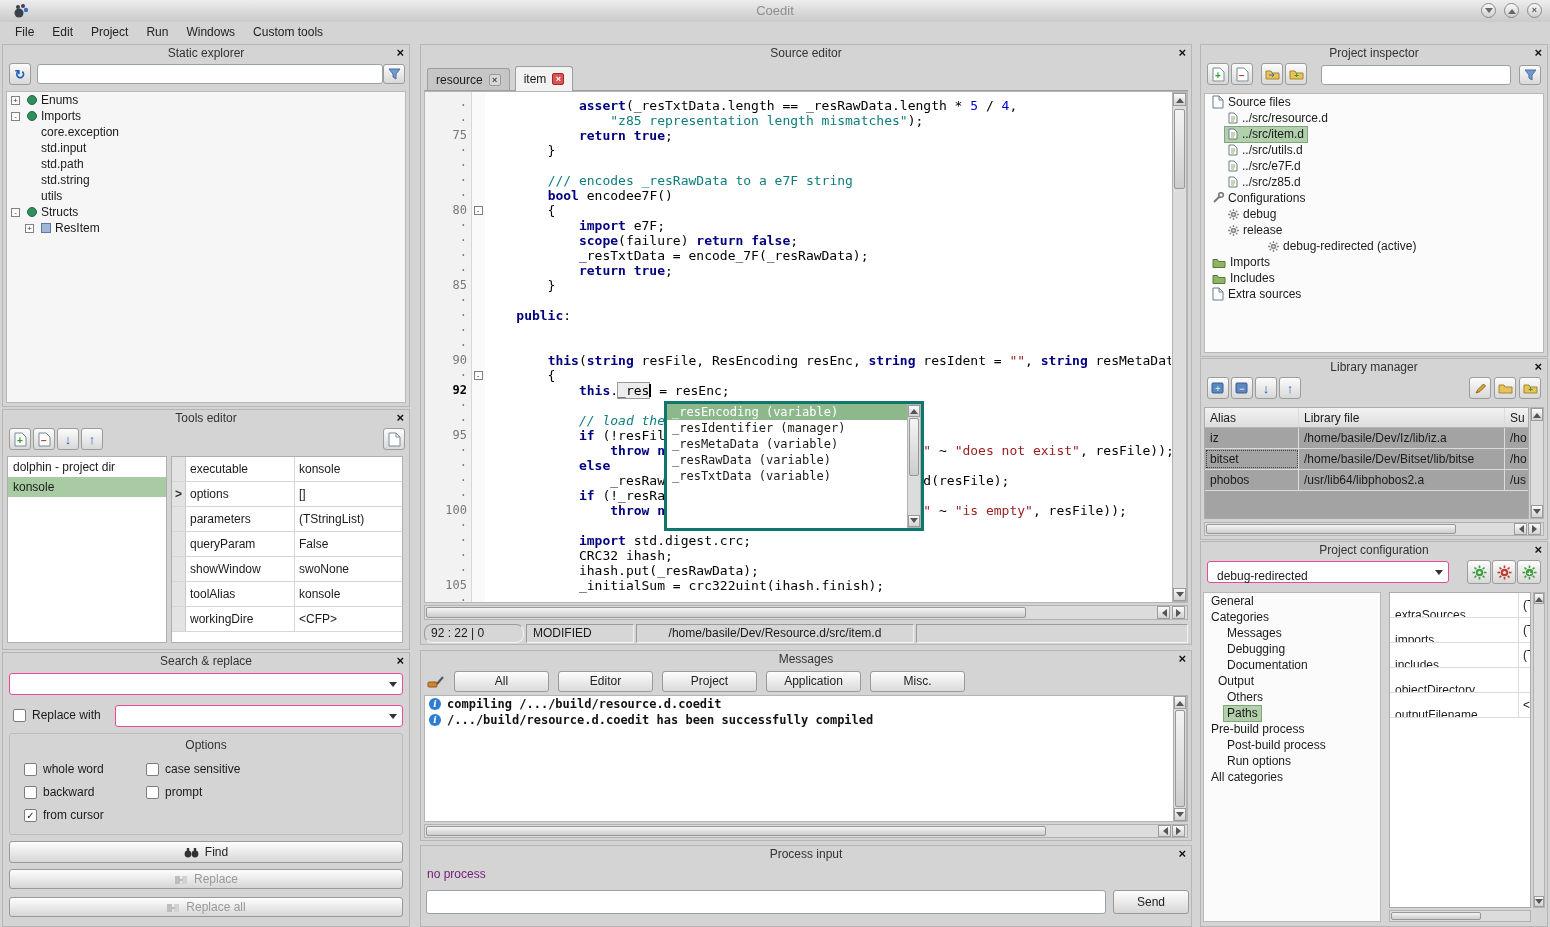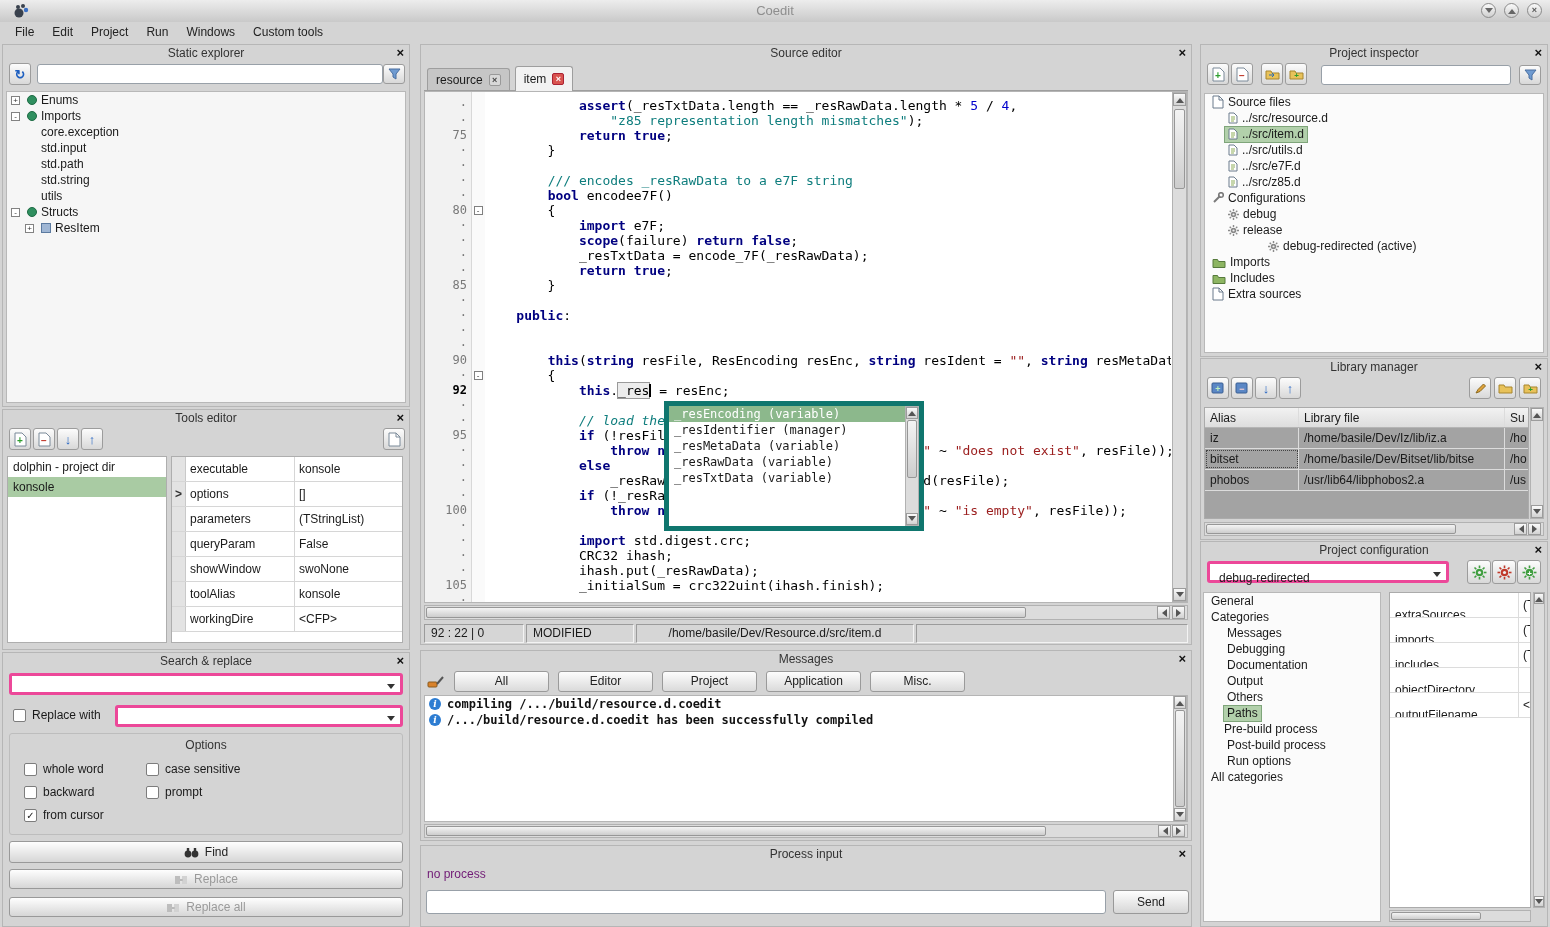--- a/index.html
+++ b/index.html
@@ -19,21 +19,21 @@
   
   .panel{position:absolute;background:#d4d4d4;border:1px solid #b6b6b6;box-sizing:border-box;}
   .phead{position:relative;height:16px;text-align:center;color:#333;font-size:12px;line-height:16px;}
   .pclose{position:absolute;right:5px;top:0;font-weight:bold;color:#111;font-size:13px;line-height:15px;}
   
   .tbtn{position:absolute;width:22px;height:22px;border:1px solid #9c9c9c;border-radius:3px;
     background:linear-gradient(#fcfcfc,#d8d8d8);display:flex;align-items:center;justify-content:center;box-sizing:border-box;line-height:0;}
   .glyph-blue{color:#1d5fc0;font-weight:bold;font-size:13px;line-height:13px;}
   .input{position:absolute;background:#fff;border:1px solid #98a0a8;border-radius:3px;box-sizing:border-box;
     font:12px "Liberation Sans";padding:0 4px;outline:none;}
-  .combo{position:absolute;background:#fff;border:3px solid #ec4899;border-radius:3px;box-sizing:border-box;}
+  .combo{position:absolute;background:#fff;border:1px solid #ec4899;border-radius:3px;box-sizing:border-box;}
   .combo .cval{position:absolute;left:5px;top:2px;right:20px;white-space:nowrap;overflow:hidden;font-size:12px;}
   .carrow{position:absolute;right:5px;top:8px;width:0;height:0;border:4px solid transparent;border-top:5px solid #333;}
   .btn{border:1px solid #999;border-radius:3px;background:linear-gradient(#fefefe,#d6d6d6);
     font:12px "Liberation Sans";color:#222;display:flex;align-items:center;justify-content:center;gap:6px;box-sizing:border-box;}
   .btn.disabled{color:#9a9a9a;}
   .chk{display:flex;align-items:center;gap:6px;height:18px;}
   .chkbox{width:13px;height:13px;background:#fff;border:1px solid #7d7d7d;border-radius:2px;box-sizing:border-box;
     font:bold 10px/11px "DejaVu Sans";text-align:center;color:#222;}
   
   .treebox{position:absolute;background:#f6f6f6;border:1px solid #b8b8b8;overflow:hidden;box-sizing:border-box;}
@@ -80,21 +80,21 @@
   .cline{height:15px;display:flex;align-items:center;}
   .gnum{flex:0 0 42px;text-align:right;padding-right:4px;font:12px/15px "DejaVu Sans Mono",monospace;color:#787878;}
   .gnum.gcur{color:#000;font-weight:bold;}
   .gfold{flex:0 0 14px;display:flex;justify-content:center;}
   .foldbox{width:9px;height:9px;border:1px solid #808080;background:#fff;color:#333;font:8px/7px "Liberation Sans";text-align:center;box-sizing:border-box;}
   .ctext{white-space:pre;font:13px/15px "DejaVu Sans Mono",monospace;color:#000;}
   .tk-t{color:#000;} .tk-k{color:#000080;font-weight:bold;} .tk-c{color:#0e7d7d;}
   .tk-ci{color:#0e7d7d;font-style:italic;} .tk-s{color:#9c2020;} .tk-s2{color:#0e7d7d;} .tk-n{color:#0000cc;}
   .tk-b{background:#ececec;border:1px solid #9a9a9a;margin:0 -1px;}
   .tk-caret{display:inline-block;width:2px;height:13px;background:#000;vertical-align:-2px;}
-  .popup{position:absolute;left:243px;top:356px;width:260px;height:130px;background:#fff;border:5px solid #0f766e;z-index:6;box-sizing:border-box;}
+  .popup{position:absolute;left:243px;top:356px;width:260px;height:130px;background:#fff;border:3px solid #0f766e;z-index:6;box-sizing:border-box;}
   .citem{height:16px;line-height:16px;padding-left:5px;font:12px/16px "DejaVu Sans Mono",monospace;white-space:nowrap;overflow:hidden;margin-right:14px;}
   .citem.csel{background:#8cb88c;color:#fff;}
   .statusrow{position:absolute;left:0;right:0;top:579px;height:20px;}
   .scell{position:absolute;top:0;height:19px;background:#d6d6d6;border:1px solid;border-color:#9b9b9b #f3f3f3 #f3f3f3 #9b9b9b;
     font-size:12px;line-height:17px;padding:0 6px;box-sizing:border-box;white-space:nowrap;overflow:hidden;}
   
   .fbtn{min-width:95px;height:21px;border:1px solid #9a9a9a;border-radius:3px;background:linear-gradient(#fdfdfd,#dadada);
     font:12px "Liberation Sans";color:#222;}
   .msglist{position:absolute;left:3px;right:3px;top:44px;height:127px;background:#fff;border:1px solid #b5b5b5;box-sizing:border-box;overflow:hidden;}
   .mline{height:16px;display:flex;align-items:center;gap:6px;padding-left:4px;}
@@ -594,21 +594,21 @@
     <div class="sbh" style="left:3px;right:3px;top:560px;height:15px;">
       <span class="sbthumb" style="left:1px;top:1px;height:11px;width:600px;"></span>
       <span class="sbbtn" style="right:17px;top:0;">
           <span class="tri-l"></span>
         </span>
       <span class="sbbtn" style="right:2px;top:0;">
           <span class="tri-r"></span>
         </span>
     </div>
     <div class="statusrow">
-      <span class="scell" style="left:3px;width:100px;">92 : 22 | 0</span>
+      <span class="scell" style="left:3px;width:100px;border-radius:8px;">92 : 22 | 0</span>
       <span class="scell" style="left:105px;width:108px;">MODIFIED</span>
       <span class="scell" style="left:215px;width:278px;text-align:center;">/home/basile/Dev/Resource.d/src/item.d</span>
       <span class="scell" style="left:495px;right:3px;"></span>
     </div>
   </div>
 
   <div class="panel" style="left:420px;top:650px;width:772px;height:191px;">
     <div class="phead">
       <span>Messages</span>
       <span class="pclose">×</span>
@@ -1016,36 +1016,36 @@
         <div class="trow" style="padding-left: 20px;">
           <span class="rowbody">
             <span class="tlabel">Debugging</span>
           </span>
         </div>
         <div class="trow" style="padding-left: 20px;">
           <span class="rowbody">
             <span class="tlabel">Documentation</span>
           </span>
         </div>
-        <div class="trow" style="padding-left: 20px;">
+        <div class="trow" style="padding-left: 11px;">
           <span class="rowbody">
             <span class="tlabel">Output</span>
           </span>
         </div>
         <div class="trow" style="padding-left: 20px;">
           <span class="rowbody">
             <span class="tlabel">Others</span>
           </span>
         </div>
         <div class="trow" style="padding-left: 20px;">
           <span class="rowbody tsel">
             <span class="tlabel">Paths</span>
           </span>
         </div>
-        <div class="trow" style="padding-left: 17px; text-align: center;">
+        <div class="trow" style="padding-left: 4px; text-align: center;">
           <span class="rowbody">
             <span class="tlabel">Pre-build process</span>
           </span>
         </div>
         <div class="trow" style="padding-left: 20px;">
           <span class="rowbody">
             <span class="tlabel">Post-build process</span>
           </span>
         </div>
         <div class="trow" style="padding-left: 20px;">

